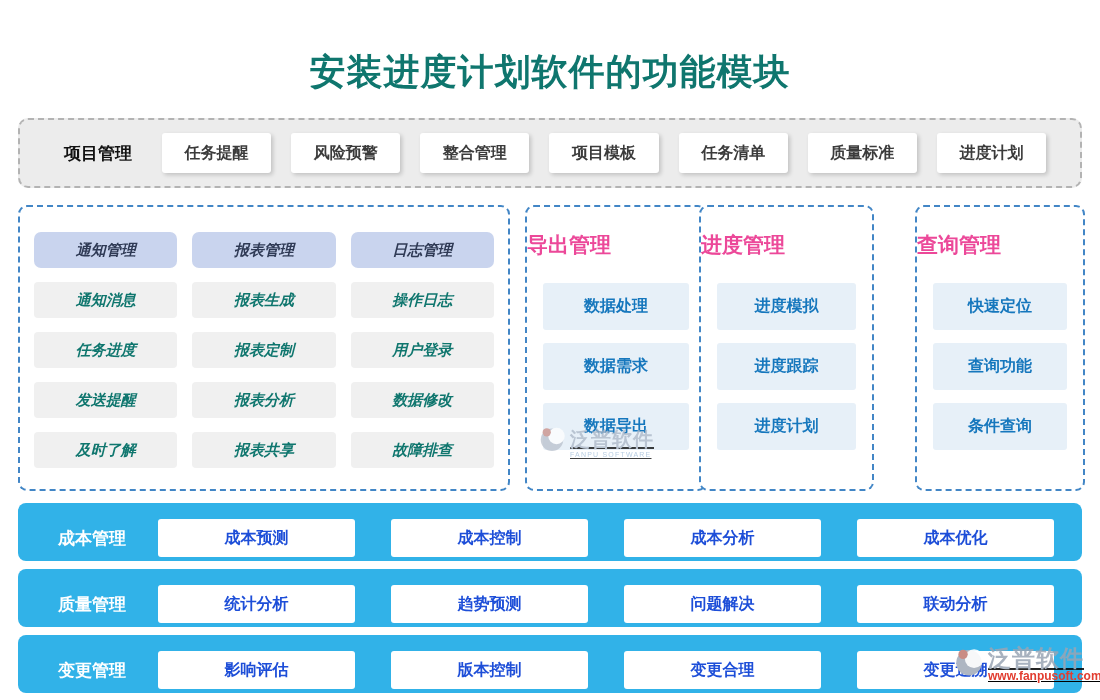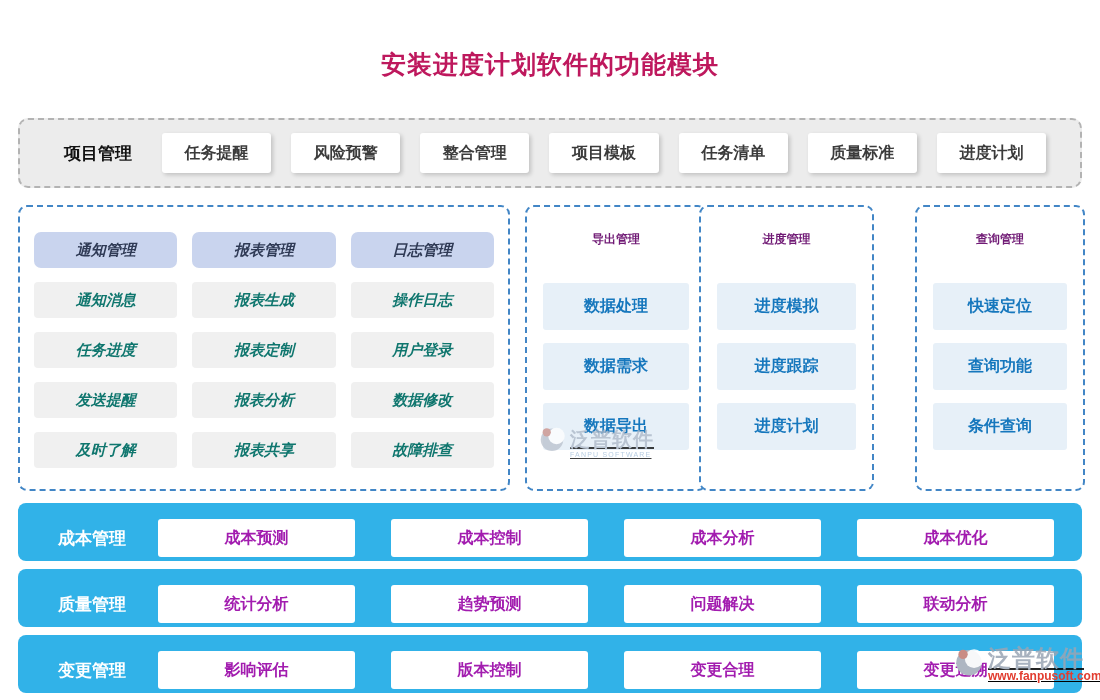--- a/index.html
+++ b/index.html
@@ -2,21 +2,21 @@
 <html><head>
 <meta charset="utf-8">
 <style>
   * { margin:0; padding:0; box-sizing:border-box; }
   html,body { background:#ffffff; }
   body { font-family:"Liberation Sans","DejaVu Sans",sans-serif; }
   .stage { position:relative; width:1100px; height:700px; background:#ffffff; overflow:hidden; margin:0 auto; }
 
   .page-title {
     position:absolute; top:48px; left:0; width:100%;
-    text-align:center; font-size:25px; font-weight:bold; color:#be185d;
+    text-align:center; font-size:36px; font-weight:bold; color:#0f766e;
     letter-spacing:1px;
   }
 
   
   .top-bar {
     position:absolute; left:18px; top:118px; width:1064px; height:70px;
     background:#ececec; border:2px dashed #b3b3b3; border-radius:10px;
     display:flex; align-items:center; padding:0 34px; gap:20px;
   }
   .top-bar-label { flex:none; width:88px; font-size:17px; font-weight:bold; color:#111; text-align:center; }
@@ -39,21 +39,21 @@
   }
   .cell {
     height:36px; display:flex; align-items:center; justify-content:center;
     font-size:15px; font-weight:bold; border-radius:5px;
   }
   .cell.head { background:#c9d4ee; color:#2f3a55; border-radius:7px; }
   .cell.item { background:#f0f0f0; color:#0f766e; border-radius:4px; }
 
   .panel-col { padding-top:24px; }
   .panel-col .col-head {
-    text-align:center; font-size:12px; font-weight:bold; color:#701a75; height:30px;
+    text-align:left; font-size:21px; font-weight:bold; color:#ec4899; height:30px;
   }
   .panel-col .col-items {
     margin-top:10px; padding:12px 16px;
     display:flex; flex-direction:column; gap:13px;
   }
   .blue-item {
     height:47px; background:#e7f0f8; border-radius:3px;
     display:flex; align-items:center; justify-content:center;
     font-size:16px; font-weight:bold; color:#1677bd;
   }
@@ -66,21 +66,21 @@
     position:absolute; left:18px; width:1064px; height:58px;
     background:#31b2e8; border-radius:8px;
     display:flex; align-items:center; padding:12px 28px 0 30px;
   }
   .bar-1 { top:503px; } .bar-2 { top:569px; } .bar-3 { top:635px; }
   .bar-label { flex:none; width:88px; color:#ffffff; font-size:17px; font-weight:bold; margin-right:22px; text-align:center; }
   .bar-items { flex:1; display:flex; gap:36px; }
   .bar-item {
     flex:1; height:38px; background:#ffffff; border-radius:3px;
     display:flex; align-items:center; justify-content:center;
-    font-size:16px; font-weight:bold; color:#a21caf;
+    font-size:16px; font-weight:bold; color:#1d4ed8;
   }
 
   
   .wm { position:absolute; display:flex; align-items:flex-end; pointer-events:none;text-decoration:underline; }
   .wm-center { left:537px; top:424px; gap:3px; opacity:0.75; z-index:3; }
   .wm-center .wm-brand { font-size:20px; font-weight:bold; color:#aab6c6; letter-spacing:1px; }
   .wm-center .wm-sub { font-size:7px; color:#9fbcd8; letter-spacing:1.2px; margin-top:1px; }
   .wm-br { left:952px; top:645px; gap:2px; z-index:10; }
   .wm-br .wm-brand { font-size:23px; font-weight:bold; color:#9aa5b4; opacity:0.85; letter-spacing:1px; }
   .wm-br .wm-sub { font-size:12px; font-weight:bold; color:#e23d30; margin-top:0; }

